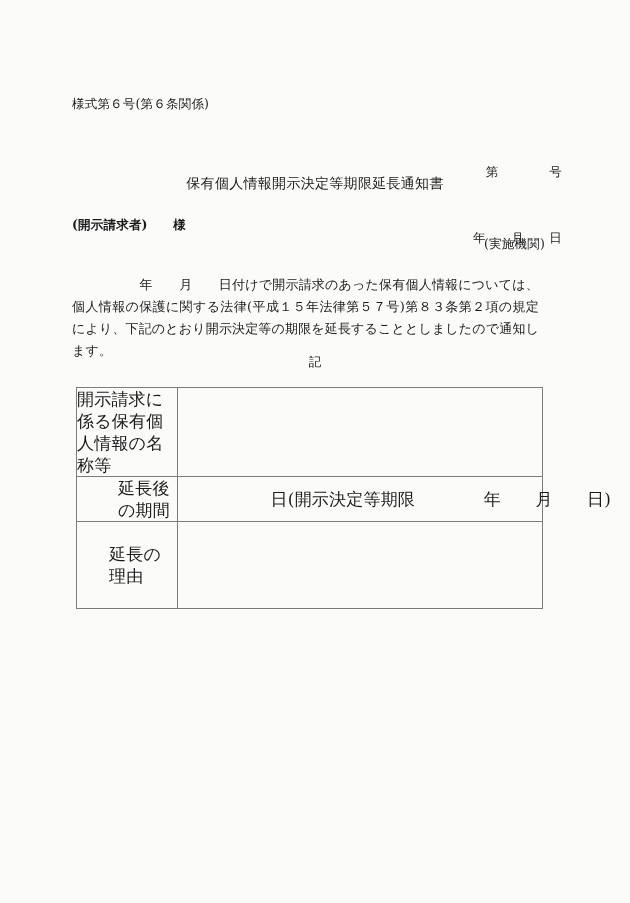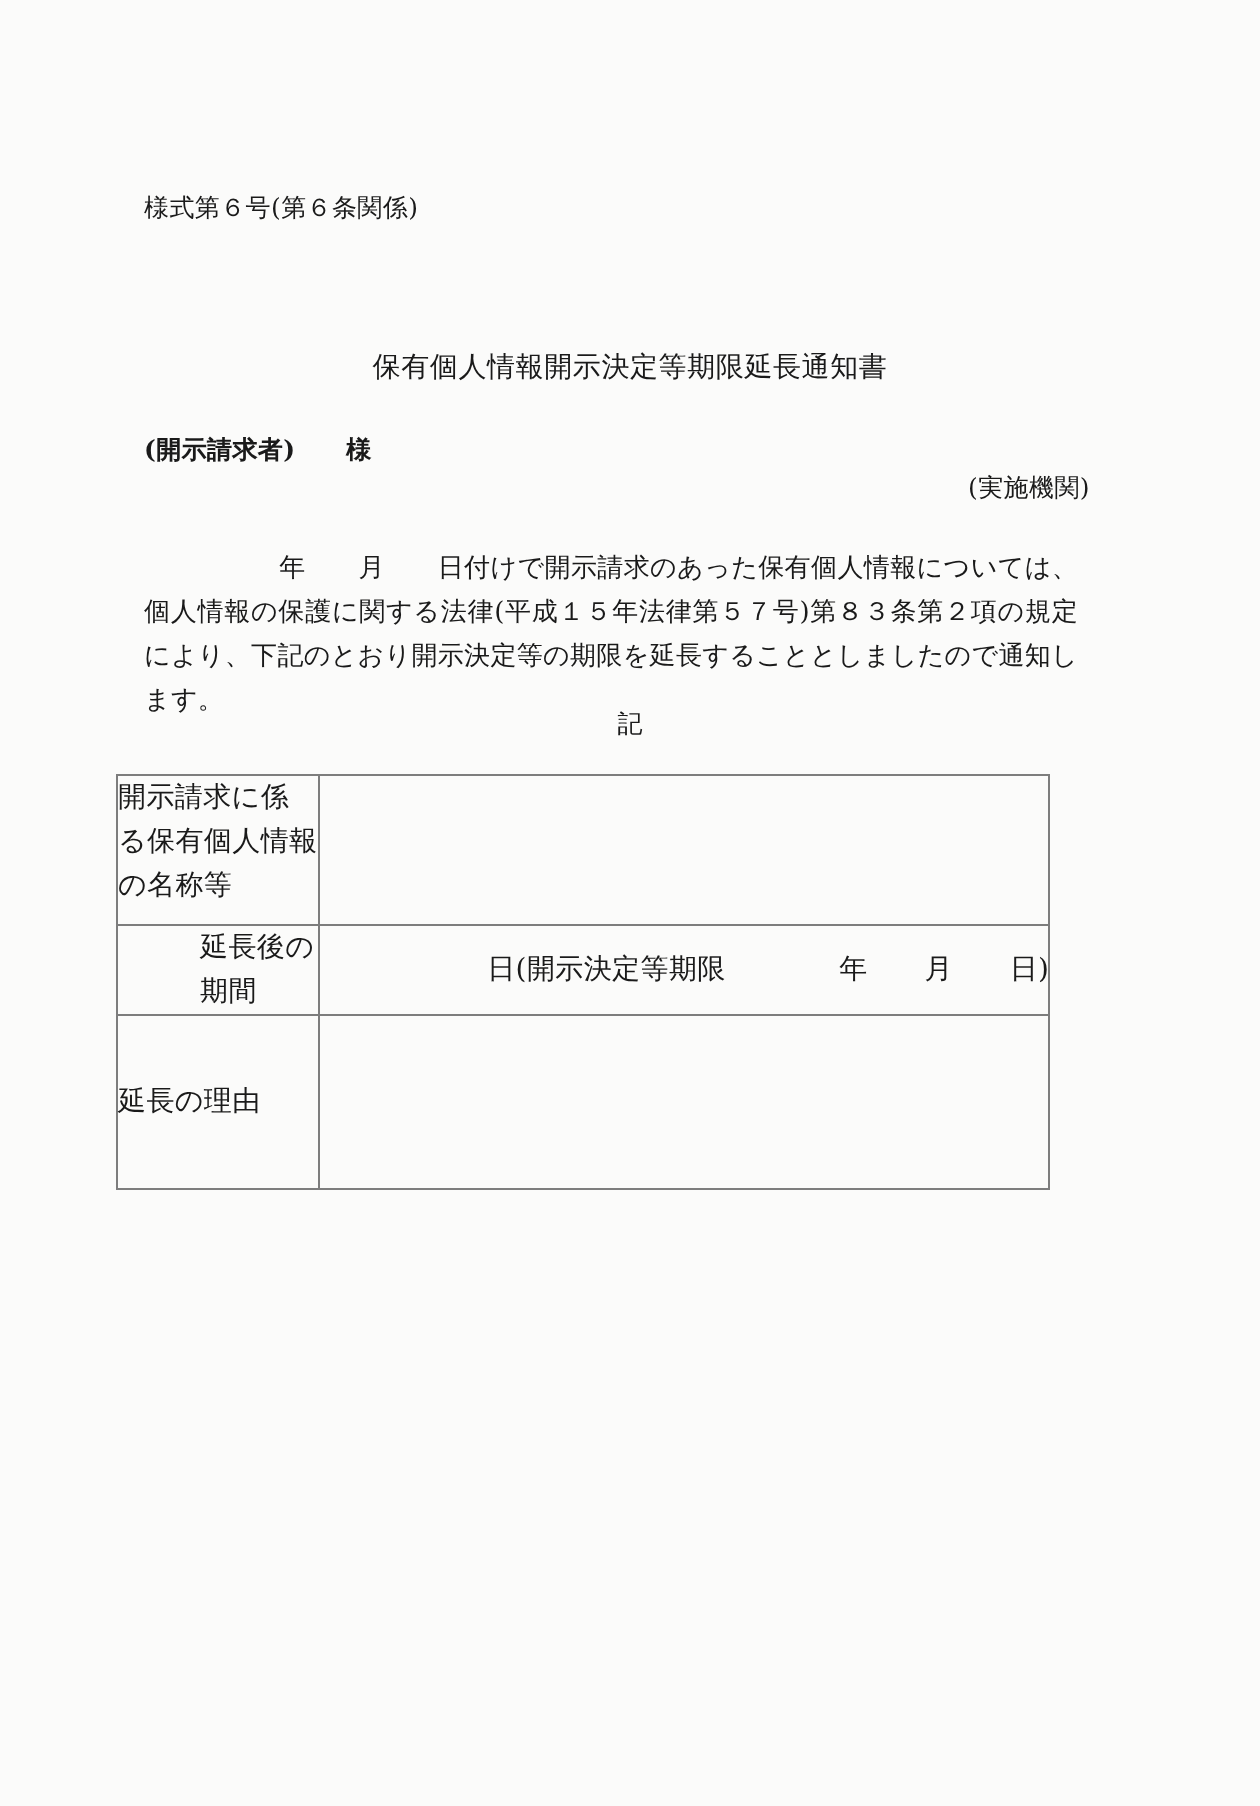--- a/index.html
+++ b/index.html
@@ -99,26 +99,26 @@
     left: 0;
     right: 0;
     top: 354px;
     text-align: center;
     font-size: 12.5px;
   }
 
   
   .form-table {
     position: absolute;
-    left: 58px;
+    left: 76px;
     top: 387px;
     width: 467px;
     border-collapse: collapse;
     table-layout: fixed;
-    font-size: 14px;
+    font-size: 17px;
   }
   .form-table td {
     border: 1px solid #7d7d7d;
     padding: 0;
     vertical-align: top;
   }
   .col-label { width: 101px; }
 
   .cell-label {
     padding: 6px 0 6px 5px;
@@ -129,32 +129,36 @@
     vertical-align: middle;
   }
   .cell-value {
     padding: 6px 0 6px 5px;
     line-height: 22px;
     letter-spacing: 0.2px;
     white-space: pre;
   }
   .row-name   td { height: 74px; }
   .row-period td { height: 38px; }
-  .row-reason td { height: 86px; }
+  .row-reason td { height: 86px; padding-left: 32px; }
   .row-reason .cell-label { vertical-align: middle; }
   .row-period .cell-label,
   .row-period .cell-value { vertical-align: middle; padding-left: 41px; }
 </style>
 </head>
 <body>
 
 <div class="page">
 
   <div class="t form-no">様式第６号(第６条関係)</div>
 
+  <div class="docmeta">
+    <div>第　　　　号</div>
+    <div>年　　月　　日</div>
+  </div>
 
   <div class="title">保有個人情報開示決定等期限延長通知書</div>
 
   <div class="t addressee">(開示請求者)　　様</div>
 
   <div class="agency">(実施機関)</div>
 
   <div class="body-para">年　　月　　日付けで開示請求のあった保有個人情報については、個人情報の保護に関する法律(平成１５年法律第５７号)第８３条第２項の規定により、下記のとおり開示決定等の期限を延長することとしましたので通知します。</div>
 
   <div class="kimark">記</div>

